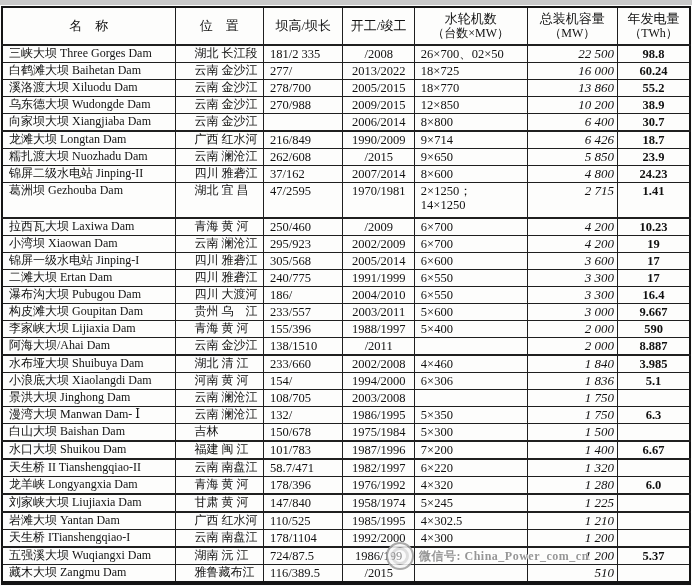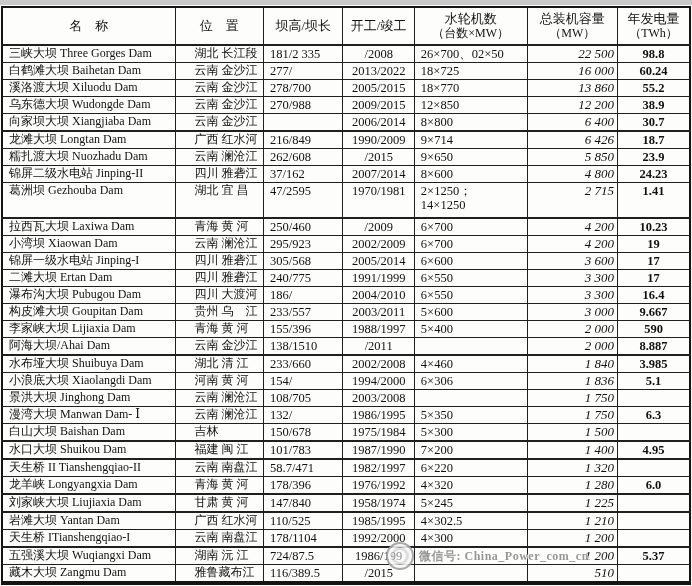--- a/index.html
+++ b/index.html
@@ -101,21 +101,21 @@
         <td>18×770</td>
         <td>13 860</td>
         <td>55.2</td>
       </tr>
       <tr>
         <td>乌东德大坝 Wudongde Dam</td>
         <td>云南 金沙江</td>
         <td>270/988</td>
         <td>2009/2015</td>
         <td>12×850</td>
-        <td>12 200</td>
+        <td>10 200</td>
         <td>38.9</td>
       </tr>
       <tr>
         <td>向家坝大坝 Xiangjiaba Dam</td>
         <td>云南 金沙江</td>
         <td></td>
         <td>2006/2014</td>
         <td>8×800</td>
         <td>6 400</td>
         <td>30.7</td>
@@ -271,24 +271,24 @@
         <td>150/678</td>
         <td>1975/1984</td>
         <td>5×300</td>
         <td>1 500</td>
         <td></td>
       </tr>
       <tr class="thick-top">
         <td>水口大坝 Shuikou Dam</td>
         <td>福建 闽 江</td>
         <td>101/783</td>
-        <td>1987/1990</td>
+        <td>1987/1996</td>
         <td>7×200</td>
         <td>1 400</td>
-        <td>4.95</td>
+        <td>6.67</td>
       </tr>
       <tr class="thick-top">
         <td>天生桥 II Tianshengqiao-II</td>
         <td>云南 南盘江</td>
         <td>58.7/471</td>
         <td>1982/1997</td>
         <td>6×220</td>
         <td>1 320</td>
         <td></td>
       </tr>

